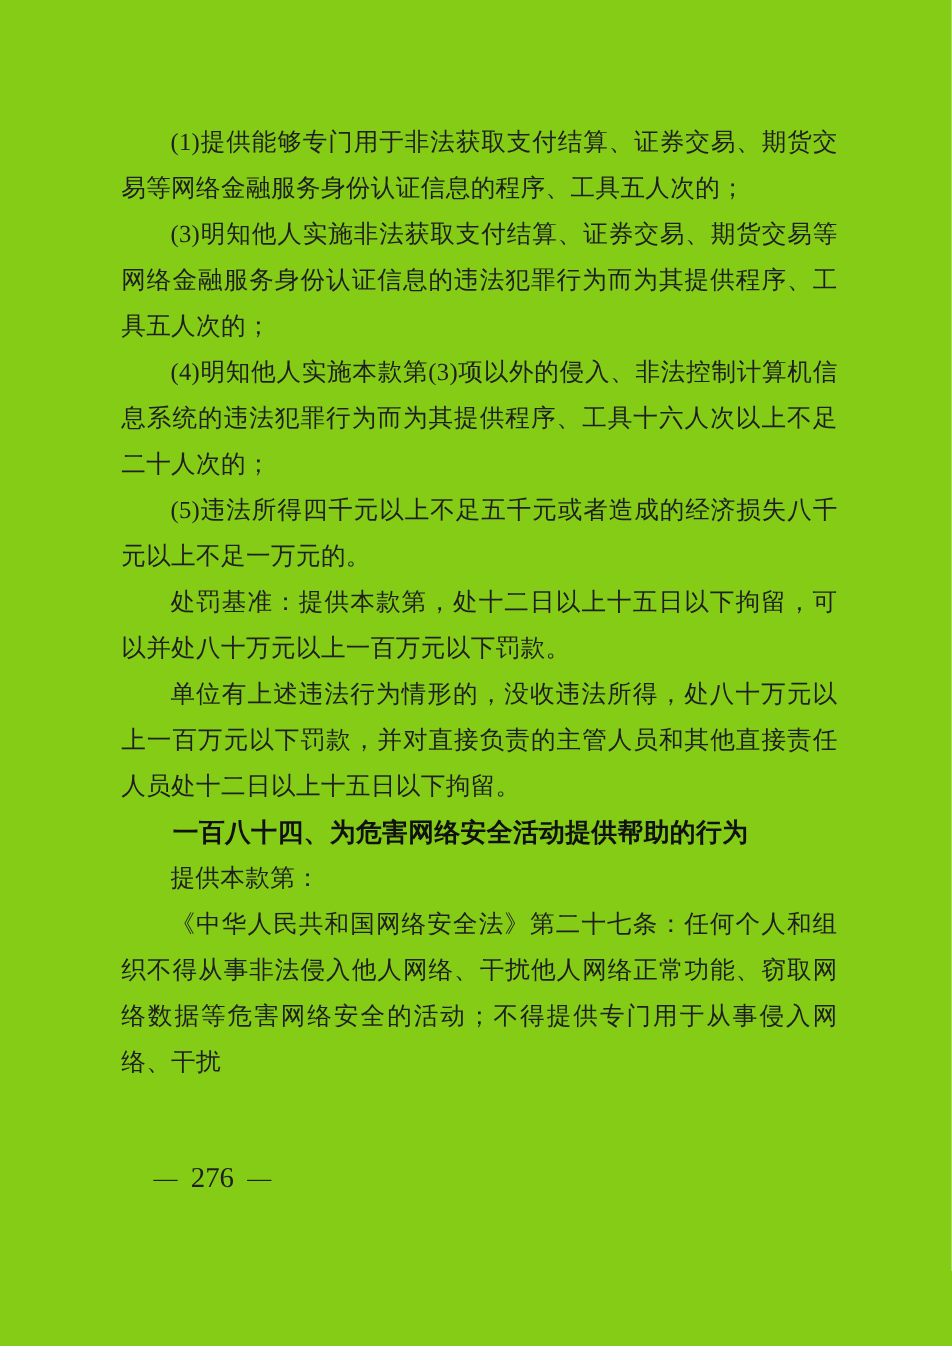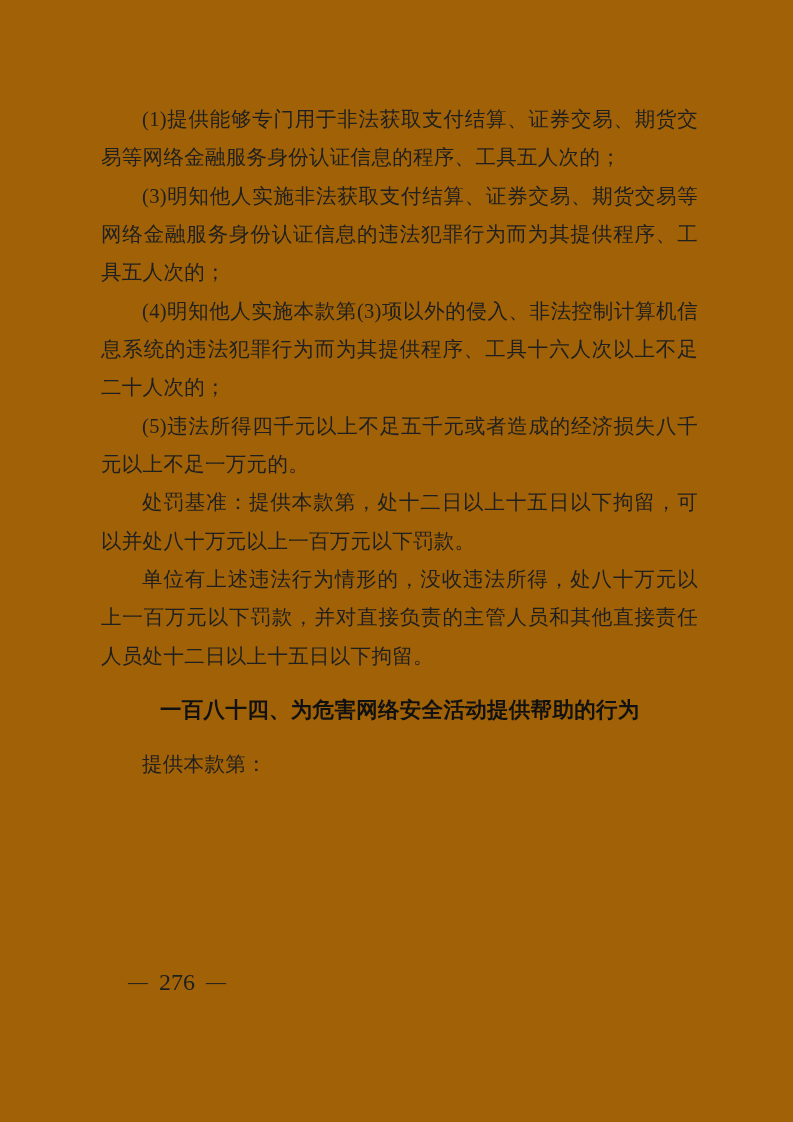--- a/index.html
+++ b/index.html
@@ -12,21 +12,21 @@
     height: 1122px;
     position: relative;
     overflow: hidden;
     font-family: "Liberation Serif", serif;
   }
   .page {
     position: absolute;
     left: 0; top: 0;
     width: 793px;
     height: 1122px;
-    background: #a16207;
+    background: #84cc16;
   }
   .content {
     position: absolute;
     left: 101px;
     top: 100px;
     width: 597px;
     color: #1f1f1f;
     font-size: 20.5px;
     line-height: 38.33px;
     text-align: justify;
@@ -34,21 +34,21 @@
   }
   .content p {
     margin: 0;
     padding: 0;
     text-indent: 2em;
     text-align: justify;
     text-justify: inter-character;
     letter-spacing: 0.3px;
   }
   .content h2 {
-    margin: 16px;
+    margin: 0;
     padding: 0;
     text-indent: 2em;
     font-family: "Liberation Sans", sans-serif;
     font-weight: 700;
     font-size: 21.5px;
     line-height: 38.33px;
     color: #111111;
     letter-spacing: 0.3px;
     text-align: left;
   }
@@ -77,20 +77,21 @@
 
   <div class="content">
     <p>(1)提供能够专门用于非法获取支付结算、证券交易、期货交易等网络金融服务身份认证信息的程序、工具五人次的；</p>
     <p>(3)明知他人实施非法获取支付结算、证券交易、期货交易等网络金融服务身份认证信息的违法犯罪行为而为其提供程序、工具五人次的；</p>
     <p>(4)明知他人实施本款第(3)项以外的侵入、非法控制计算机信息系统的违法犯罪行为而为其提供程序、工具十六人次以上不足二十人次的；</p>
     <p>(5)违法所得四千元以上不足五千元或者造成的经济损失八千元以上不足一万元的。</p>
     <p>处罚基准：提供本款第，处十二日以上十五日以下拘留，可以并处八十万元以上一百万元以下罚款。</p>
     <p>单位有上述违法行为情形的，没收违法所得，处八十万元以上一百万元以下罚款，并对直接负责的主管人员和其他直接责任人员处十二日以上十五日以下拘留。</p>
     <h2>一百八十四、为危害网络安全活动提供帮助的行为</h2>
     <p>提供本款第：</p>
+    <p>《中华人民共和国网络安全法》第二十七条：任何个人和组织不得从事非法侵入他人网络、干扰他人网络正常功能、窃取网络数据等危害网络安全的活动；不得提供专门用于从事侵入网络、干扰</p>
   </div>
 
   <div class="footer">
     <span class="dash">—</span>
     <span class="num">276</span>
     <span class="dash">—</span>
   </div>
 
 </div>
 

